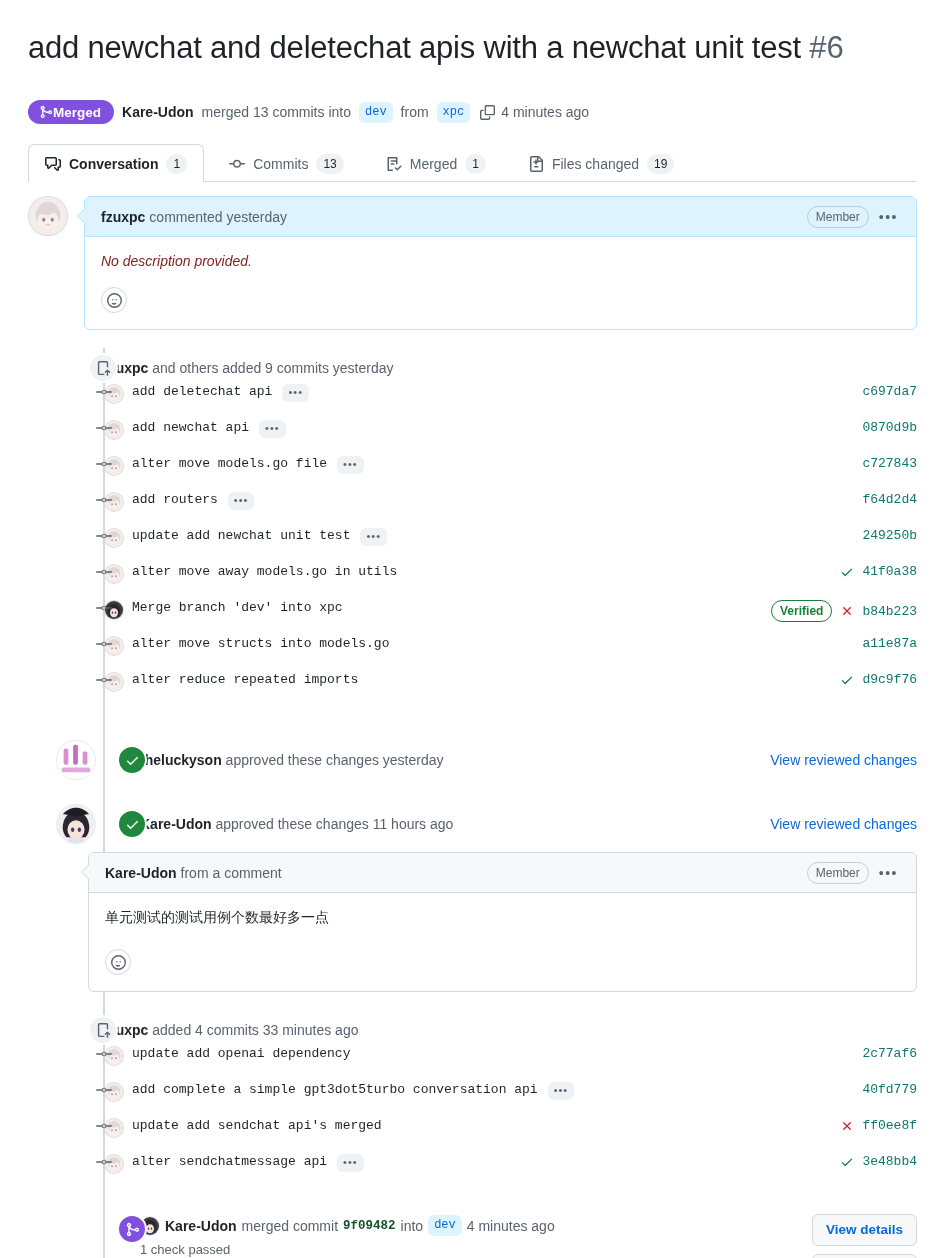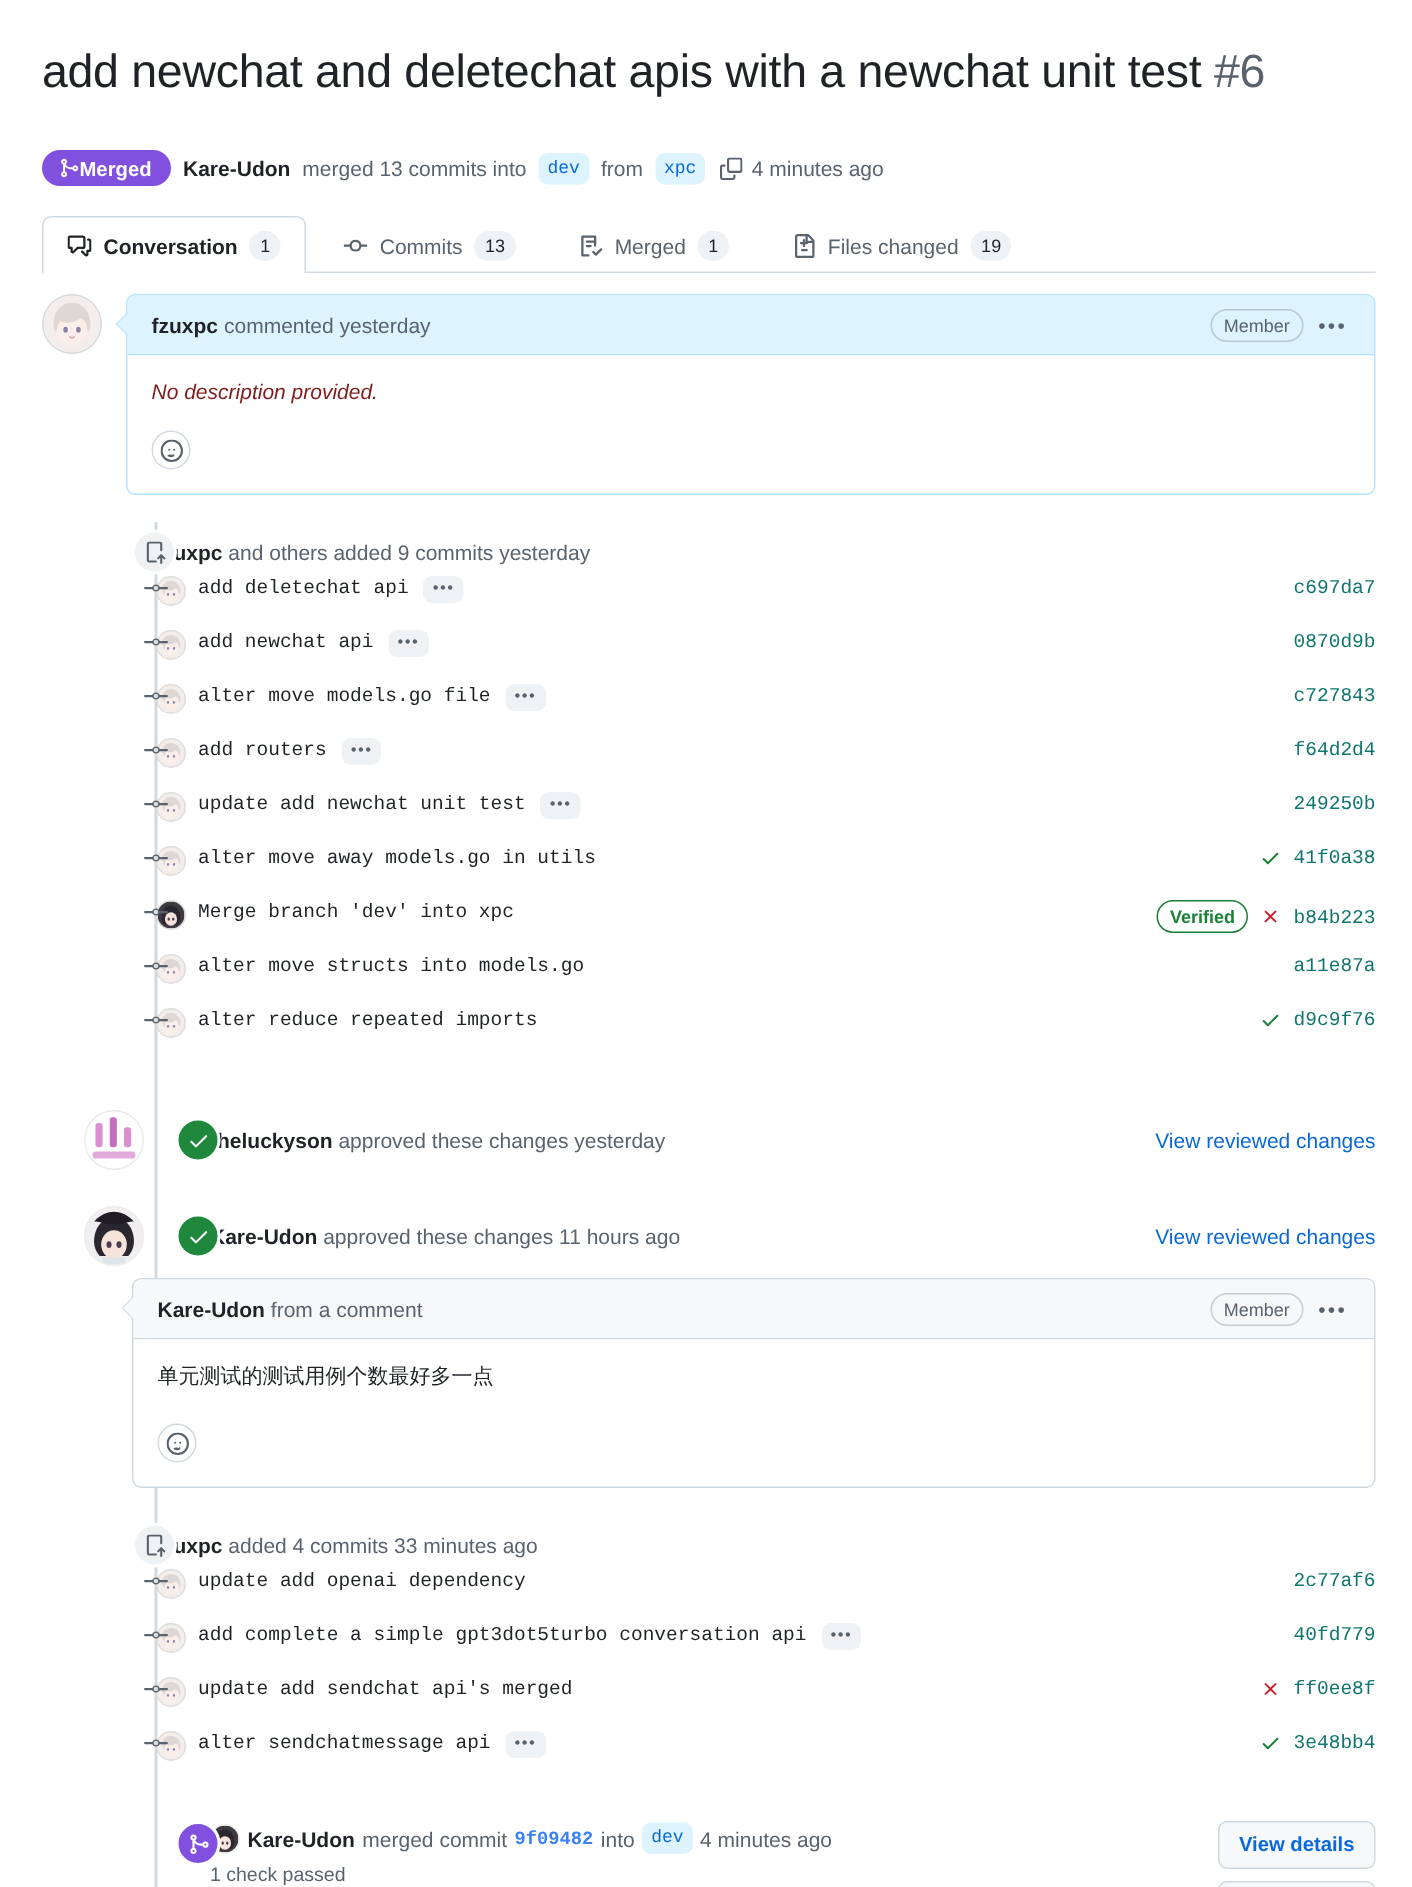--- a/index.html
+++ b/index.html
@@ -335,21 +335,21 @@
     display: flex; align-items: center; gap: 5px;
     font-size: 14px; color: #59636e; white-space: nowrap;
   }
   .merge-av {
     width: 20px; height: 20px; border-radius: 50%;
     overflow: hidden; flex: 0 0 20px;
     border: 1px solid rgba(31,35,40,0.08);
   }
   .merge-av svg { display: block; width: 100%; height: 100%; }
   .merge-line1 b { color: #1f2328; font-weight: 600; }
-  .mono-sha { font-family: "Liberation Mono", monospace; font-size: 12.5px; color: #3b82f6; font-weight: 600; }
+  .mono-sha { font-family: "Liberation Mono", monospace; font-size: 12.5px; color: #14532d; font-weight: 600; }
   .merge-line2 { font-size: 13px; color: #59636e; margin-top: 6px; }
   .merge-actions { margin-left: auto; display: flex; gap: 8px; padding-top: 2px; flex-direction: column; }
   .btn {
     border: 1px solid #d1d9e0;
     background: #f6f8fa;
     color: #0969da;
     font-size: 13.5px;
     font-weight: 600;
     border-radius: 6px;
     padding: 6px 13px;

